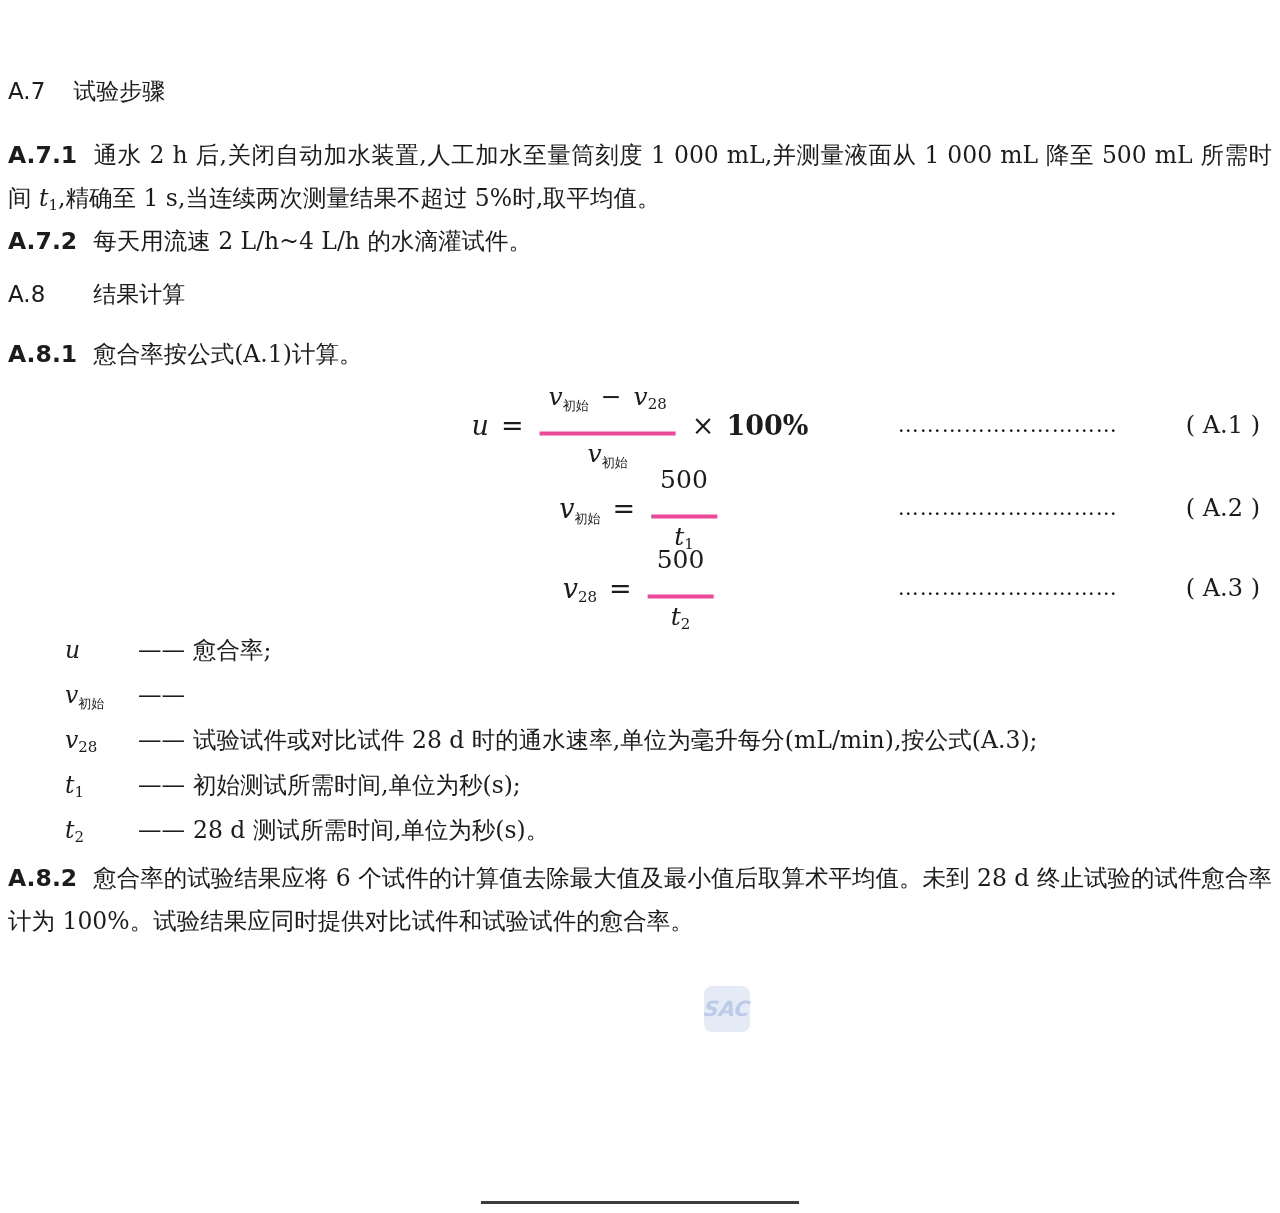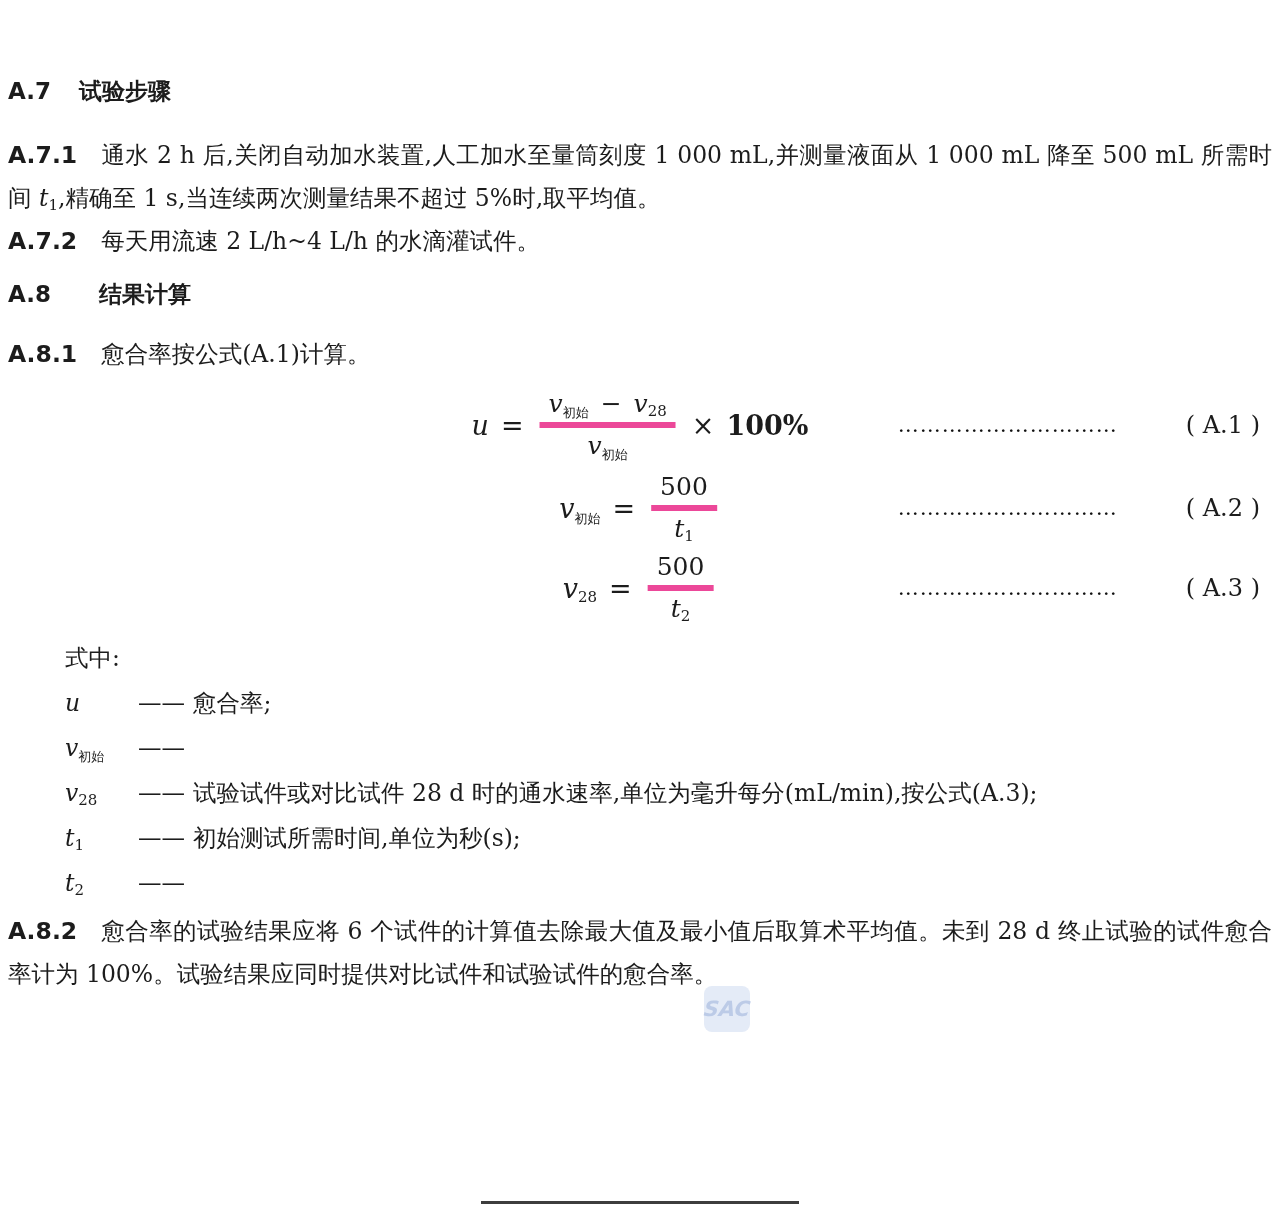--- a/index.html
+++ b/index.html
@@ -13,35 +13,35 @@
   }
   .page { position: relative; z-index: 1; padding: 14px 8px 0 8px; }
 
   .doc-header {
     font-size: 27px; font-weight: bold; letter-spacing: 0.5px;
     line-height: 34px;
   }
 
   .sec-heading {
     font-family: "DejaVu Sans", "Liberation Sans", sans-serif;
-    font-weight: bold; font-size: 23px; line-height: 30px;
+    font-weight: normal; font-size: 23px; line-height: 30px;
     display: flex; align-items: baseline;
   }
   .sec-heading .snum { margin-right: 28px; }
   .sec-heading.h-a7 { margin-top: 62px; }
   .sec-heading.h-a8 { margin-top: 16px; gap: 20px; }
 
   .para {
     font-size: 23.5px; line-height: 43px;
     text-align: justify; margin: 0;
   }
   .para-block { margin-top: 28px; }
   .pnum {
     font-family: "DejaVu Sans", "Liberation Sans", sans-serif;
-    font-weight: bold; margin-right: 24px;
+    font-weight: bold; margin-right: 16px;
   }
   .var { font-style: italic; }
   .sub { font-size: 15px; vertical-align: -4px; line-height: 0; font-style: normal; }
   .sub-cjk { font-size: 13px; vertical-align: -5px; line-height: 0; font-style: normal; }
 
   .a81-block { margin-top: 24px; }
 
   .formulas { margin-top: 6px; }
   .formula-row { position: relative; height: 80px; }
   .formula-row.tall { height: 86px; }
@@ -51,21 +51,21 @@
     display: flex; align-items: center; white-space: nowrap;
     font-size: 27px;
   }
   .f-var { font-style: italic; }
   .f-op { margin: 0 12px; }
   .f-upright { font-style: normal; font-weight: bold; }
   .frac {
     display: inline-flex; flex-direction: column; align-items: center;
     margin: 0 4px; font-size: 25px; line-height: 30px;
   }
-  .frac .fnum { border-bottom: 6px solid #ec4899; padding: 0 9px 3px; white-space: nowrap; }
+  .frac .fnum { border-bottom: 4px solid #ec4899; padding: 0 9px 20px; white-space: nowrap; }
   .frac .fden { padding-top: 3px; white-space: nowrap; }
   .f-right {
     position: absolute; right: 12px; top: 50%;
     transform: translateY(-50%);
     display: flex; align-items: center;
   }
   .f-leader {
     width: 286px; overflow: hidden; white-space: nowrap;
     font-size: 21px; letter-spacing: 1px; color: #111;
   }
@@ -181,21 +181,20 @@
           </span>
       </span>
       <span class="f-right">
         <span class="f-leader">…………………………</span>
           <span class="f-label">( A.3 )</span>
       </span>
     </div>
 
   </div>
 
-  <div class="where-intro">式中:</div>
 
   <div>
     <div class="def-row">
       <span class="def-lead">
           <span class="def-term"><i class="var">u</i><sub class="sub-cjk"></sub></span>
           <span class="def-dash">——</span>
         </span>
       <span class="def-desc">愈合率;</span>
     </div>
     <div class="def-row">
@@ -216,20 +215,21 @@
           <span class="def-term"><i class="var">t</i><sub class="sub">1</sub></span>
           <span class="def-dash">——</span>
         </span>
       <span class="def-desc">初始测试所需时间,单位为秒(s);</span>
     </div>
     <div class="def-row">
       <span class="def-lead">
           <span class="def-term"><i class="var">t</i><sub class="sub">2</sub></span>
           <span class="def-dash">——</span>
         </span>
+      <span class="def-desc">28 d 测试所需时间,单位为秒(s)。</span>
     </div>
   </div>
 
   <div class="a82-block">
     <p class="para"><b class="pnum">A.8.2</b><span>愈合率的试验结果应将 6 个试件的计算值去除最大值及最小值后取算术平均值。未到 28 d 终止试验的试件愈合率计为 100%。试验结果应同时提供对比试件和试验试件的愈合率。</span></p>
   </div>
 
 </div>
 
 <div class="footer-rule"></div>

